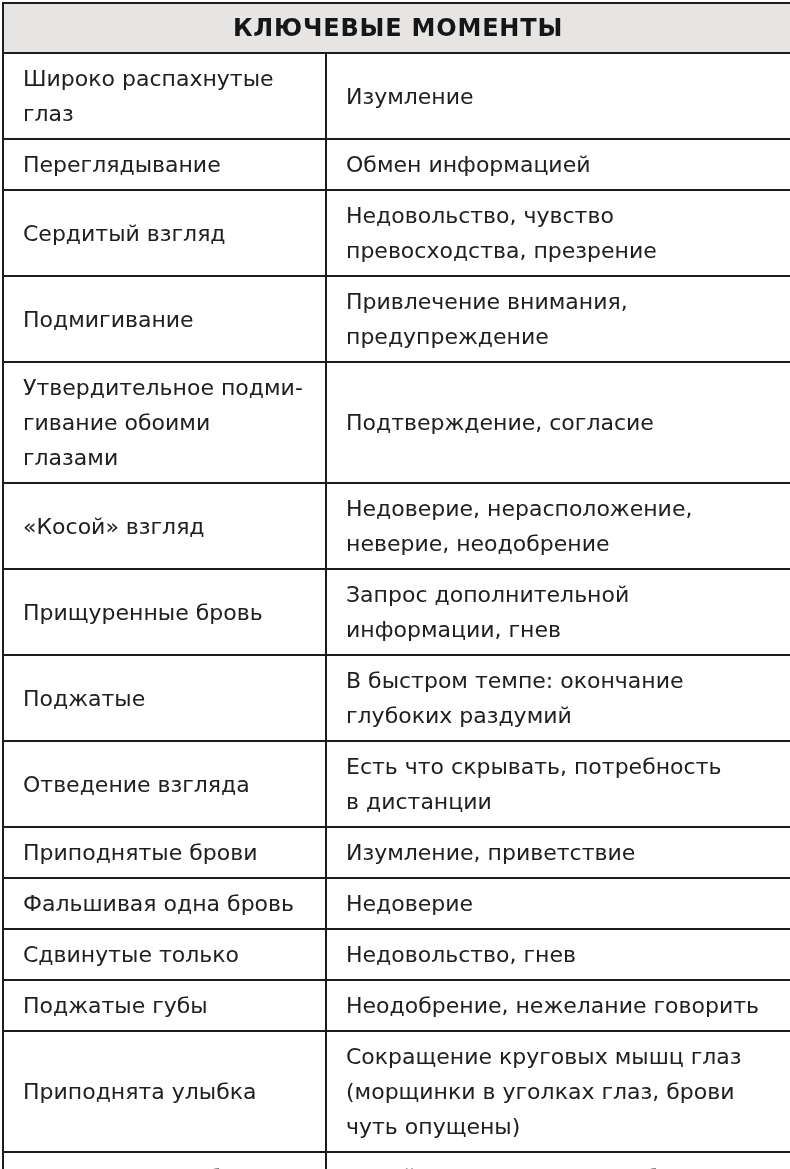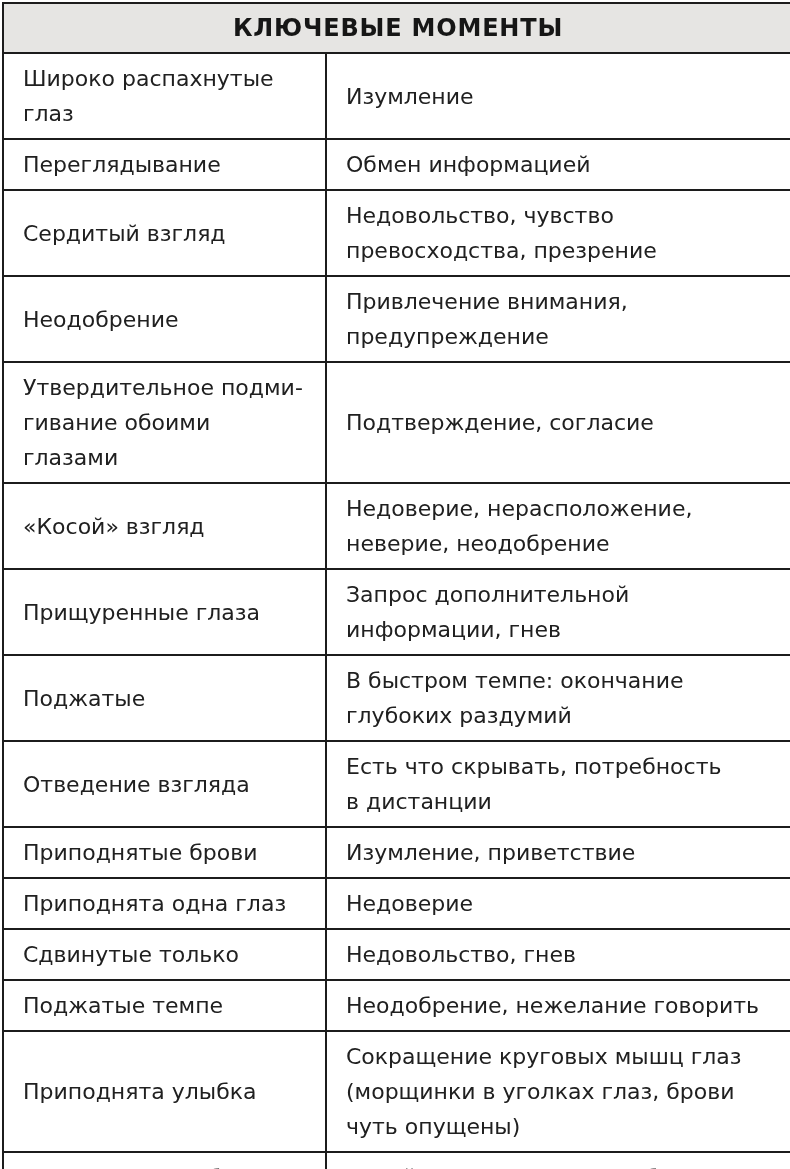--- a/index.html
+++ b/index.html
@@ -71,39 +71,39 @@
     <td class="meaning-cell">Обмен информацией</td>
   </tr>
 
   <tr>
     <td class="signal-cell">Сердитый взгляд</td>
     <td class="meaning-cell">Недовольство, чувство
 превосходства, презрение</td>
   </tr>
 
   <tr>
-    <td class="signal-cell">Неодобрение</td>
+    <td class="signal-cell">Подмигивание</td>
     <td class="meaning-cell">Привлечение внимания,
 предупреждение</td>
   </tr>
 
   <tr>
     <td class="signal-cell">Утвердительное подми-
 гивание обоими глазами</td>
     <td class="meaning-cell">Подтверждение, согласие</td>
   </tr>
 
   <tr>
     <td class="signal-cell">«Косой» взгляд</td>
     <td class="meaning-cell">Недоверие, нерасположение,
 неверие, неодобрение</td>
   </tr>
 
   <tr>
-    <td class="signal-cell">Прищуренные глаза</td>
+    <td class="signal-cell">Прищуренные бровь</td>
     <td class="meaning-cell">Запрос дополнительной
 информации, гнев</td>
   </tr>
 
   <tr>
     <td class="signal-cell">Поджатые</td>
     <td class="meaning-cell">В быстром темпе: окончание
 глубоких раздумий</td>
   </tr>
 
@@ -112,31 +112,31 @@
     <td class="meaning-cell">Есть что скрывать, потребность
 в дистанции</td>
   </tr>
 
   <tr>
     <td class="signal-cell">Приподнятые брови</td>
     <td class="meaning-cell">Изумление, приветствие</td>
   </tr>
 
   <tr>
-    <td class="signal-cell">Приподнята одна глаз</td>
+    <td class="signal-cell">Фальшивая одна бровь</td>
     <td class="meaning-cell">Недоверие</td>
   </tr>
 
   <tr>
     <td class="signal-cell">Сдвинутые только</td>
     <td class="meaning-cell">Недовольство, гнев</td>
   </tr>
 
   <tr>
-    <td class="signal-cell">Поджатые темпе</td>
+    <td class="signal-cell">Поджатые губы</td>
     <td class="meaning-cell">Неодобрение, нежелание говорить</td>
   </tr>
 
   <tr>
     <td class="signal-cell">Приподнята улыбка</td>
     <td class="meaning-cell">Сокращение круговых мышц глаз
 (морщинки в уголках глаз, брови
 чуть опущены)</td>
   </tr>
 

